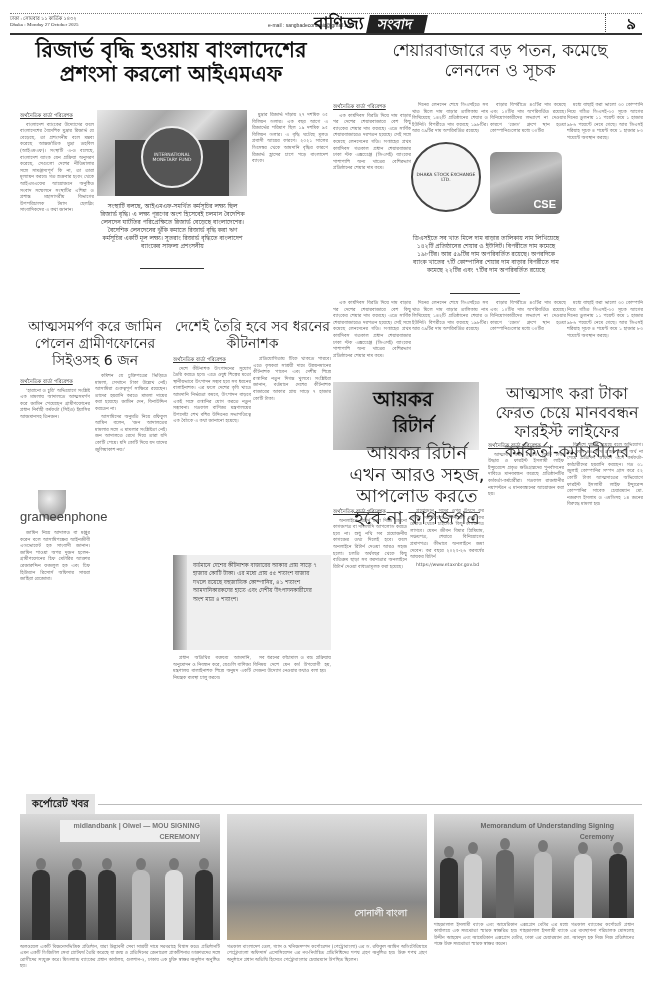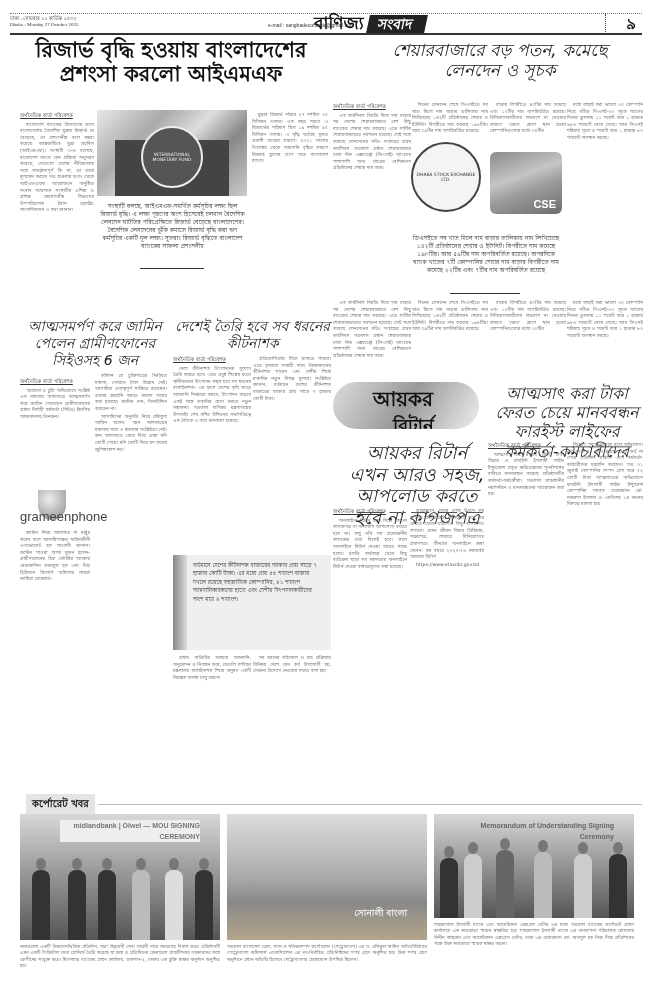--- a/index.html
+++ b/index.html
@@ -9,21 +9,21 @@
   .dotline { position: absolute; left: 10px; right: 8px; top: 13px; border-top: 1px dotted #777; }
   .masthead { position: absolute; left: 10px; right: 8px; top: 14px; height: 21px; border-bottom: 2px solid #333; }
   .dateline { position: absolute; left: 0; top: 2px; font-family: "Liberation Serif", serif; font-size: 5px; line-height: 6px; color: #333; }
   .email { position: absolute; left: 258px; top: 8px; font-family: "Liberation Sans", sans-serif; font-size: 5px; color: #333; }
   .brand { position: absolute; left: 300px; top: 0; height: 20px; display: flex; align-items: center; }
   .brand-a { font-size: 17px; font-weight: bold; color: #111; padding: 0 4px; }
   .brand-b { font-size: 14px; font-weight: bold; color: #fff; background: #222; padding: 0 14px 0 10px; height: 18px; line-height: 18px; transform: skewX(-12deg); }
   .pageno { position: absolute; right: 6px; top: 0; font-size: 15px; font-weight: bold; color: #111; border-left: 1px dotted #444; padding-left: 20px; height: 20px; line-height: 20px; }
 
   .h1 { position: absolute; text-align: center; font-weight: bold; color: #111; line-height: 1.15; }
-  .h-light { position: absolute; text-align: center; color: #222; line-height: 1.2; font-style: italic; }
+  .h-light { position: absolute; text-align: center; color: #222; line-height: 1.2; }
 
   .byline { font-size: 5px; color: #333; text-decoration: underline; margin-bottom: 3px; }
   .col { position: absolute; font-size: 4.6px; line-height: 6.6px; color: #555; text-align: justify; overflow: hidden; }
   .col p { text-indent: 6px; margin-bottom: 1px; }
 
   .img { position: absolute; background: #bbb; overflow: hidden; }
   .imf-img { background: linear-gradient(135deg, #e8e8e8 0%, #aaa 30%, #ddd 50%, #888 70%, #ccc 100%); }
   .imf-seal { position: absolute; left: 50%; top: 55%; width: 62px; height: 62px; margin-left: -31px; margin-top: -31px; border-radius: 50%; border: 2px solid #eee; background: #555; display: flex; align-items: center; justify-content: center; color: #eee; font-size: 4.5px; text-align: center; }
   .imf-plate { position: absolute; left: 18px; right: 18px; top: 30px; bottom: 0; background: #444; }
 
@@ -152,21 +152,21 @@
 <div class="col" style="left:412px; top:300px; width:76px; height:72px;">
   <p>দিনের লেনদেন শেষে ডিএসইতে সব খাত মিলে দাম বাড়ার তালিকায় নাম লিখিয়েছে ১৪২টি প্রতিষ্ঠানের শেয়ার ও ইউনিট। বিপরীতে দাম কমেছে ১৯৮টির। আর ৫৯টির দাম অপরিবর্তিত রয়েছে।</p>
 </div>
 <div class="col" style="left:490px; top:300px; width:76px; height:72px;">
   <p>বাড়ার বিপরীতে ৪৫টির দাম কমেছে এবং ১০টির দাম অপরিবর্তিত রয়েছে। বিনিয়োগকারীদের লভ্যাংশ না দেওয়ার কারণে ‘জেড’ গ্রুপে স্থান হওয়া কোম্পানিগুলোর মধ্যে ৩০টির</p>
 </div>
 <div class="col" style="left:567px; top:300px; width:76px; height:72px;">
   <p>মধ্যে বাছাই করা ভালো ৩০ কোম্পানি নিয়ে গঠিত ডিএসই-৩০ সূচক আগের দিনের তুলনায় ১১ পয়েন্ট কমে ১ হাজার ৯৮৬ পয়েন্টে নেমে গেছে। আর ডিএসই শরিয়াহ সূচক ৪ পয়েন্ট কমে ১ হাজার ৮৩ পয়েন্টে অবস্থান করছে।</p>
 </div>
 
-<div class="img tax-img" style="left:333px; top:382px; width:146px; height:47px;border-radius:25px;">
+<div class="img tax-img" style="left:333px; top:382px; width:146px; height:68px;">
   <div class="tax-label">আয়কর</div>
   <div class="tax-label2">রিটার্ন</div>
 </div>
 <div class="h-light" style="left:346px; top:442px; width:142px; font-size:18px;">আয়কর রিটার্ন এখন আরও সহজ, আপলোড করতে হবে না কাগজপত্র</div>
 
 <div class="col" style="left:333px; top:508px; width:74px; height:285px;">
   <div class="byline">অর্থনৈতিক বার্তা পরিবেশক</div>
   <p>অনলাইনে রিটার্ন জমা দিতে কোনো কাগজপত্র বা দলিলাদি আপলোড করতে হবে না। শুধু নথি সব প্রয়োজনীয় কাগজের তথ্য দিলেই হবে। ফলে অনলাইনে রিটার্ন দেওয়া আরও সহজ হলো। চলতি অর্থবছর থেকে কিছু ব্যতিক্রম ছাড়া সব করদাতার অনলাইনে রিটার্ন দেওয়া বাধ্যতামূলক করা হয়েছে।</p>
 </div>
 <div class="col" style="left:410px; top:508px; width:74px; height:285px;">

